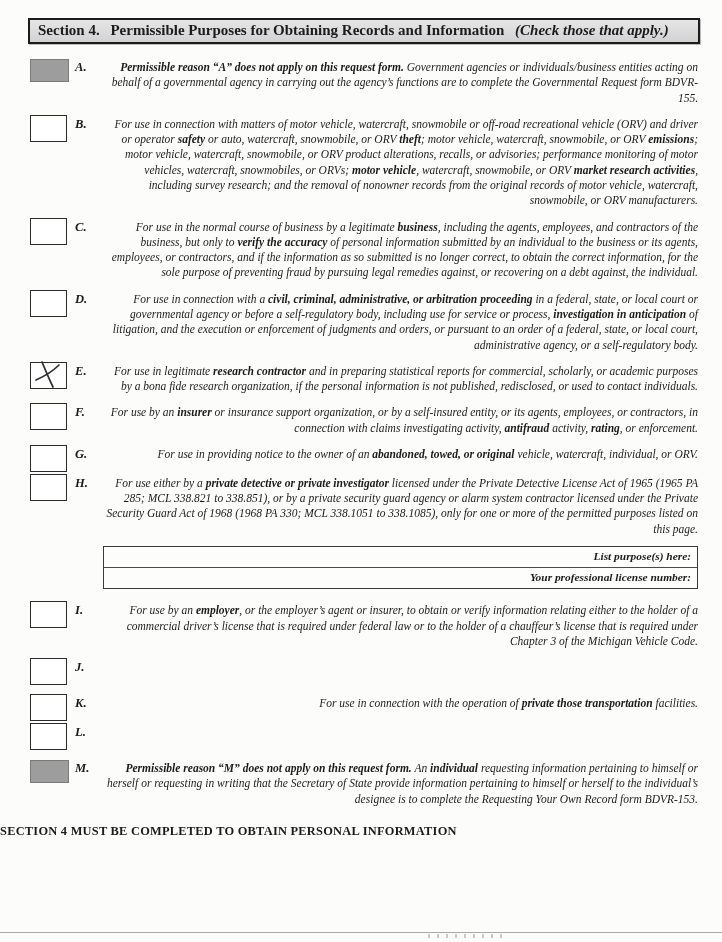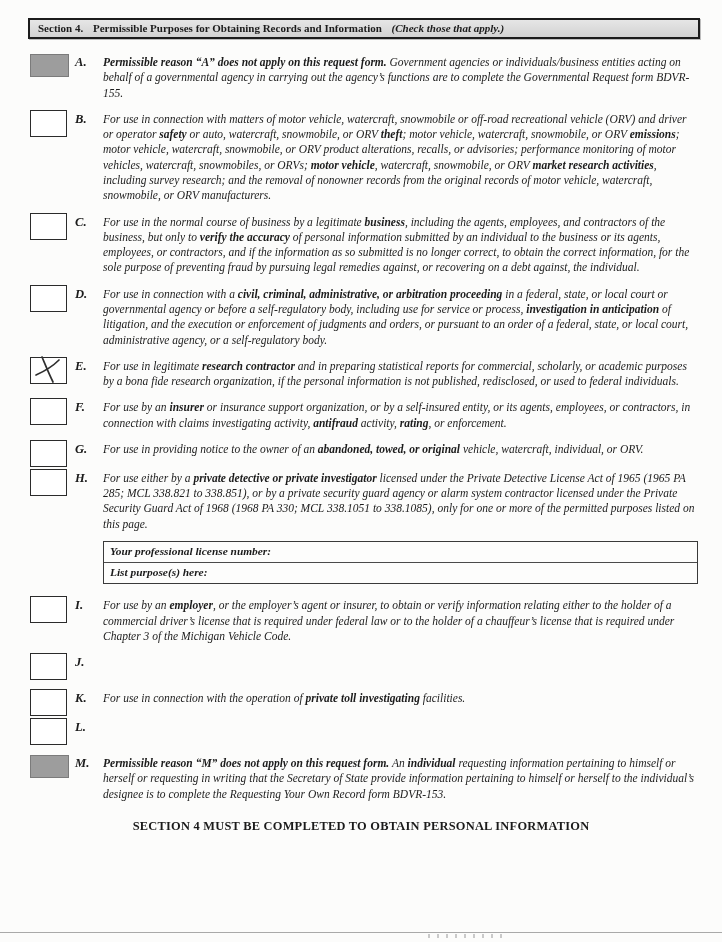--- a/index.html
+++ b/index.html
@@ -10,21 +10,21 @@
     background:#fcfcfb;
     overflow:hidden;
     font-family:"Liberation Serif","DejaVu Serif",serif;
     color:#1b1b1b;
   }
   .header-bar{
     margin:18px 22px 14px 28px;
     border:2px solid #1c1c1c;
     background:linear-gradient(#e6e6e6,#d2d2d2);
     padding:2px 8px 3px 8px;
-    font-size:11px;
+    font-size:15px;
     font-weight:bold;
     white-space:nowrap;
     box-shadow:1px 1px 0 #bdbdbd;
   }
   .header-bar .seg{margin-right:7px;}
   .header-bar .i{font-style:italic;}
   #items{margin:0 22px 0 30px;}
   .row{display:flex;align-items:flex-start;margin-bottom:9px;}
   .row.grouped{margin-bottom:2px;}
   .cbwrap{width:40px;flex:none;}
@@ -47,38 +47,37 @@
     font-size:12.6px;
     padding:2px 0 0 5px;
     box-sizing:border-box;
   }
   .itext{
     flex:1;
     font-style:italic;
     font-size:11.5px;
     line-height:1.33;
     padding:2px 2px 0 4px;
-    text-align:left;
+    text-align:right;
   }
   .itext .b{font-weight:bold;}
   .fields-box{
     border:1.6px solid #3a3a3a;
     margin:9px 0 3px 0;
     background:#fdfdfc;
   }
   .field-row{
     font-style:italic;font-weight:bold;
     font-size:11.4px;
     padding:2px 6px 3px 6px;
     min-height:14px;
   }
   .field-row + .field-row{border-top:1.3px solid #4a4a4a;}
   .footer{
     margin-top:17px;
-    text-align:center;
     font-weight:bold;
     font-size:12.4px;
     letter-spacing:.25px;
   }
   .scanline{
     position:absolute;left:0;top:932px;width:100%;
     border-top:1.5px solid #a9a9a9;
   }
   .scanline-tick{
     position:absolute;left:428px;top:934px;width:78px;height:4px;
@@ -149,21 +148,21 @@
       <div class="cbwrap">
         <div class="checkbox">
           <svg width="36" height="34" viewBox="0 0 36 34">
             <path d="M10 3 C13 10 17 20 21 28" stroke="#2f2f2f" stroke-width="1.7" fill="none" stroke-linecap="round"></path>
             <path d="M27 6 C21 12 13 17 4 21" stroke="#2f2f2f" stroke-width="1.7" fill="none" stroke-linecap="round"></path>
           </svg>
         </div>
       </div>
       <div class="letter">E.</div>
       <div class="itext">
-        <span>For use in legitimate </span><span class="b">research contractor</span><span> and in preparing statistical reports for commercial, scholarly, or academic purposes by a bona fide research organization, if the personal information is not published, redisclosed, or used to federal individuals.</span>
+        <span>For use in legitimate </span><span class="b">research contractor</span><span> and in preparing statistical reports for commercial, scholarly, or academic purposes by a bona fide research organization, if the personal information is not published, redisclosed, or used to contact individuals.</span>
       </div>
     </div>
 
     <div class="row">
       <div class="cbwrap">
         <div class="checkbox">
           
         </div>
       </div>
       <div class="letter">F.</div>
@@ -186,22 +185,22 @@
 
     <div class="row">
       <div class="cbwrap">
         <div class="checkbox">
           
         </div>
       </div>
       <div class="letter">H.</div>
       <div class="itext">
         <span>For use either by a </span><span class="b">private detective or private investigator</span><span> licensed under the Private Detective License Act of 1965 (1965 PA 285; MCL 338.821 to 338.851), or by a private security guard agency or alarm system contractor licensed under the Private Security Guard Act of 1968 (1968 PA 330; MCL 338.1051 to 338.1085), only for one or more of the permitted purposes listed on this page.</span><div class="fields-box">
+            <div class="field-row"><span>List purpose(s) here:</span></div>
             <div class="field-row"><span>Your professional license number:</span></div>
-            <div class="field-row"><span>List purpose(s) here:</span></div>
           </div>
       </div>
     </div>
 
     <div class="row">
       <div class="cbwrap">
         <div class="checkbox">
           
         </div>
       </div>
@@ -221,21 +220,21 @@
     </div>
 
     <div class="row grouped">
       <div class="cbwrap">
         <div class="checkbox">
           
         </div>
       </div>
       <div class="letter">K.</div>
       <div class="itext">
-        <span>For use in connection with the operation of </span><span class="b">private toll investigating</span><span> facilities.</span>
+        <span>For use in connection with the operation of </span><span class="b">private those transportation</span><span> facilities.</span>
       </div>
     </div>
 
     <div class="row">
       <div class="cbwrap">
         <div class="checkbox">
           
         </div>
       </div>
       <div class="letter">L.</div>

